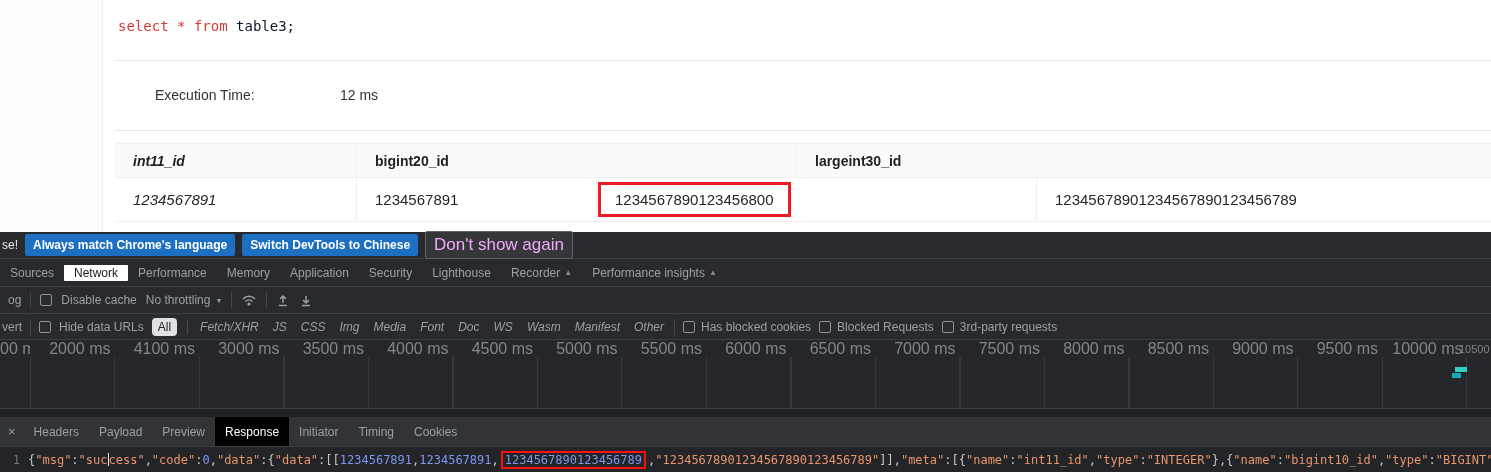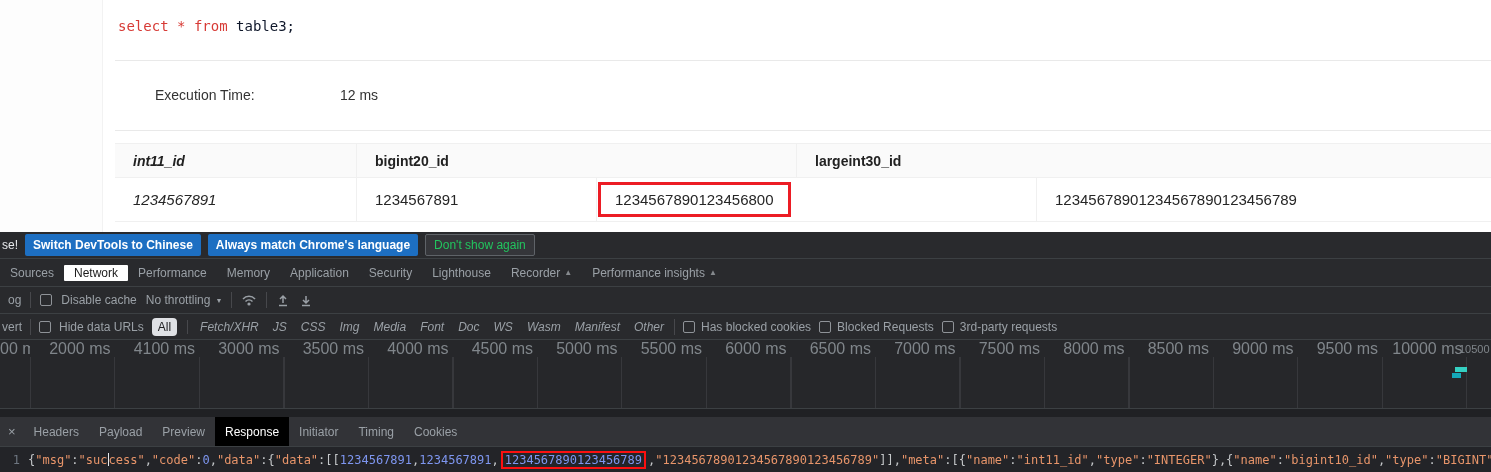--- a/index.html
+++ b/index.html
@@ -25,21 +25,21 @@
   .red-box { display:inline-flex; align-items:center; border:3px solid #ec1c24; padding:6px 14px; margin-left:-17px; }
 
   
   .devtools { position:absolute; left:0; top:232px; width:100%; height:240px; background:#292a2d; color:#9aa0a6; font-size:12px; }
   .vsep { width:1px; height:16px; background:#47484c; flex:none; }
   .cb { width:12px; height:12px; border:1.5px solid #8f9398; border-radius:2px; background:transparent; flex:none; }
 
   .infobar { height:27px; display:flex; align-items:center; gap:7px; padding-left:2px; border-bottom:1px solid #3c4043; }
   .infobar .msg { color:#e8eaed; }
   .btn-blue { background:#1d6fc2; color:#fff; font-weight:bold; font-size:12px; padding:4px 8px; border-radius:2px; border:none; }
-  .btn-gray { background:#35363a; color:#22c55e; font-size:12px; padding:3px 8px; border-radius:2px; border:1px solid #5f6368; }
+  .btn-gray { background:#35363a; color:#f0abfc; font-size:17px; padding:3px 8px; border-radius:2px; border:1px solid #5f6368; }
 
   .panel-tabs { height:28px; display:flex; align-items:center; border-bottom:1px solid #3c4043; }
   .ptab { padding:0 10px; height:100%; display:flex; align-items:center; color:#9aa0a6; }
   .ptab.selected { background:#ffffff; color:#1a1a1a; height:16px; border-radius:1px; }
   .exp-icon { font-size:8px; margin-left:4px; color:#85898d; }
 
   .net-toolbar { height:27px; display:flex; align-items:center; gap:9px; padding-left:8px; border-bottom:1px solid #3c4043; }
   .select { display:flex; align-items:center; gap:5px; }
   .select .caret { font-size:7px; color:#9aa0a6; }
   .icon-btn { display:flex; align-items:center; }
@@ -107,22 +107,22 @@
         </span>
       </div>
       <div class="cell c4">12345678901234567890123456789</div>
     </div>
   </div>
 
   <div class="devtools">
 
     <div class="infobar">
       <span class="msg">se!</span>
+      <button class="btn-blue">Always match Chrome's language</button>
       <button class="btn-blue">Switch DevTools to Chinese</button>
-      <button class="btn-blue">Always match Chrome's language</button>
       <button class="btn-gray">Don't show again</button>
     </div>
 
     <div class="panel-tabs">
       <span class="ptab">Sources</span>
       <span class="ptab selected">Network</span>
       <span class="ptab">Performance</span>
       <span class="ptab">Memory</span>
       <span class="ptab">Application</span>
       <span class="ptab">Security</span>

